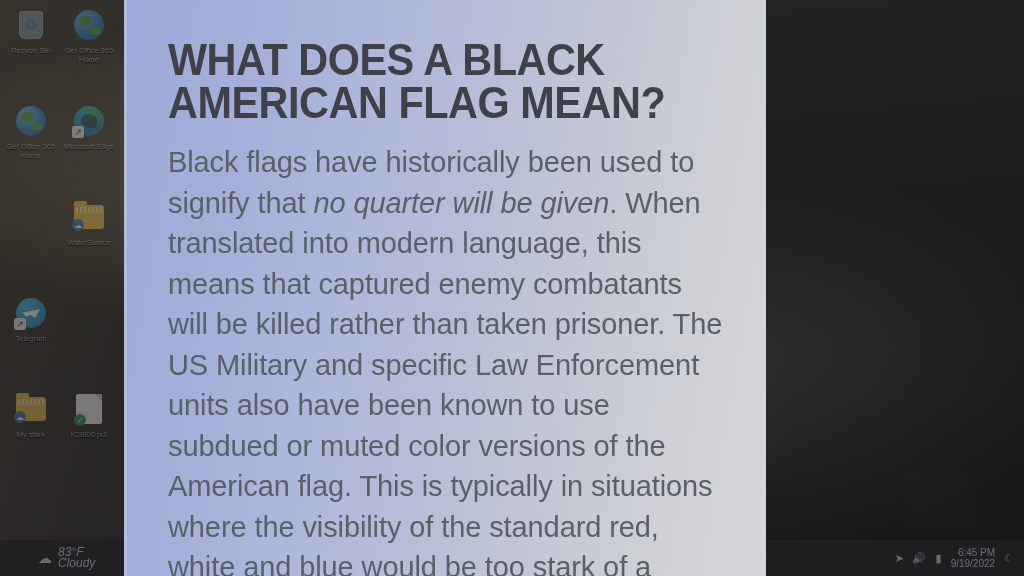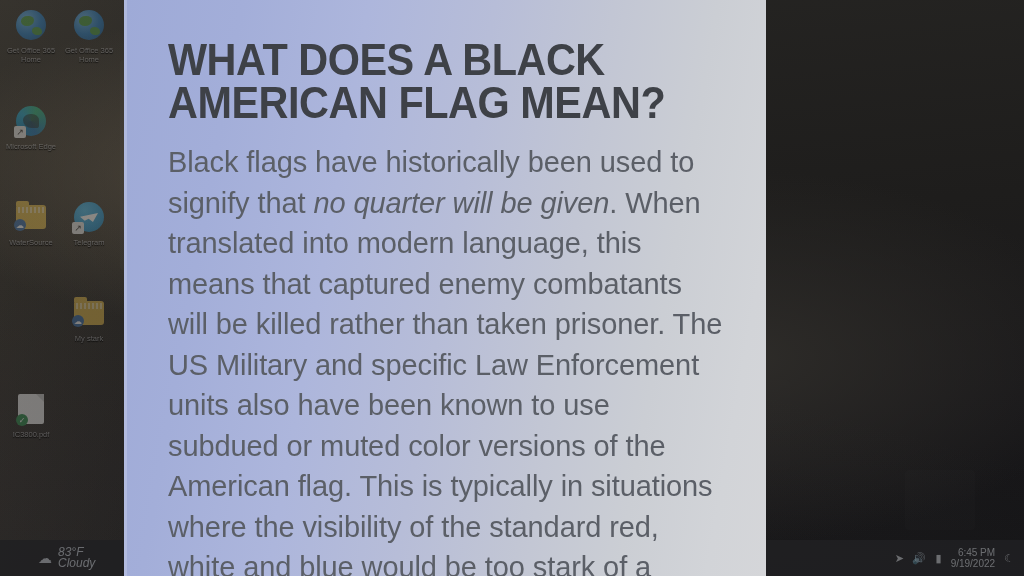--- a/index.html
+++ b/index.html
@@ -155,20 +155,26 @@
 
   <div id="desktop">
     <div id="desktop-photo">
       <div class="photo-shape" style="left:120px;top:60px;width:170px;height:210px;opacity:.5;"></div>
       <div class="photo-shape" style="left:300px;top:30px;width:90px;height:260px;opacity:.35;"></div>
       <div class="photo-shape" style="left:640px;top:380px;width:150px;height:90px;opacity:.25;"></div>
       <div class="photo-shape" style="left:905px;top:470px;width:70px;height:60px;opacity:.30;"></div>
     </div>
 
     <div id="icon-grid">
+        <div class="dicon">
+          <div class="glyph">
+            <div class="g-bin"></div>
+          </div>
+          <div class="dlabel">Recycle Bin</div>
+        </div>
         <div class="dicon">
           <div class="glyph">
             <div class="g-globe"></div>
           </div>
           <div class="dlabel">Get Office 365 Home</div>
         </div>
         <div class="dicon">
           <div class="glyph">
             <div class="g-globe"></div>
           </div>

